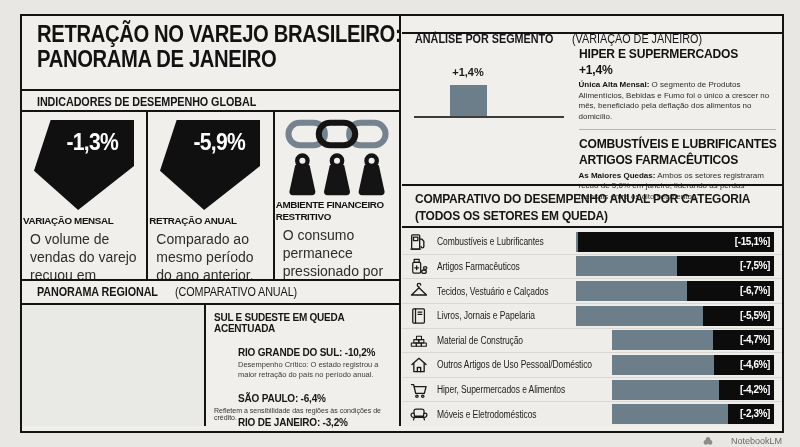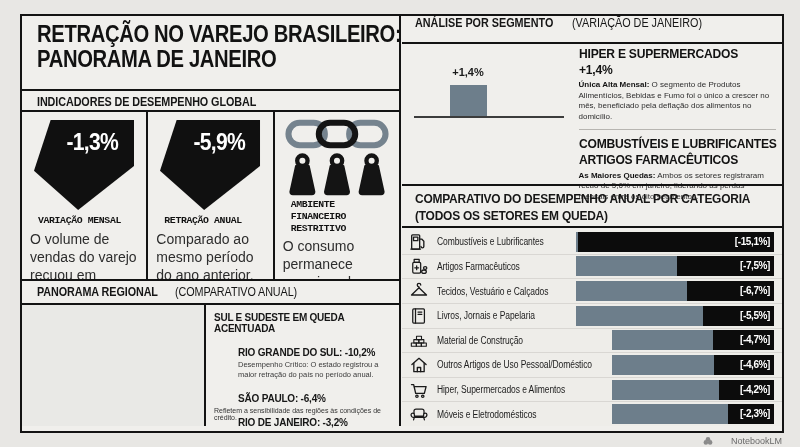--- a/index.html
+++ b/index.html
@@ -15,35 +15,35 @@
   .band{position:absolute;left:0;width:100%;border-top:2px solid #131313;border-bottom:2px solid #131313;box-sizing:border-box;font-size:12px;font-weight:bold;padding:4px 0 0 15px;letter-spacing:-0.1px;}
   .band .paren{font-weight:normal;}
   .band1{top:73px;height:23px;}
   .band2{top:263px;height:26px;}
   .indicators{position:absolute;top:96px;left:0;width:100%;height:167px;display:flex;}
   .ind-cell{flex:1;border-right:2px solid #131313;position:relative;overflow:hidden;}
   .ind-cell:last-child{border-right:none;}
   .arrow-wrap{position:relative;width:102px;height:92px;margin:7px auto 4px;}
   .arrow-svg{position:absolute;left:0;top:0;width:100%;height:100%;}
   .arrow-value{position:absolute;left:17%;width:83%;top:9px;text-align:center;font-size:24px;font-weight:bold;color:#fff;letter-spacing:-0.8px;transform:scaleX(0.88);transform-origin:50% 0;}
-  .ind-title{margin:2px 16px 0;font-size:9.8px;font-weight:bold;letter-spacing:-0.35px;line-height:1.2;color:#121212;font-family:Liberation Mono, monospace;}
+  .ind-title{margin:2px 1px 0;font-size:9.8px;font-weight:bold;letter-spacing:-0.35px;line-height:1.2;color:#121212;}
   .ind-desc{margin:3px 8px 16px;font-size:14px;line-height:1.29;color:#2d2d2d;}
   .chain-svg{display:block;margin:7px auto 3px;}
   .weights-svg{display:block;margin:0 auto 2px;}
   .regional-body{position:absolute;top:289px;bottom:0;left:0;width:100%;display:flex;}
   .map-cell{width:182px;flex:0 0 182px;background:#e9e9e6;border-right:2px solid #131313;}
   .regional-info{flex:1;position:relative;padding:7px 8px 0 8px;}
   .reg-headline{font-size:10px;font-weight:bold;letter-spacing:-0.25px;}
   .reg-item{margin-left:24px;}
   .reg-label{font-size:10px;font-weight:bold;margin-top:13px;letter-spacing:-0.2px;}
   .reg-note{font-size:7.5px;color:#3a3a3a;width:158px;line-height:1.3;margin-top:2px;}
   .reg-foot{position:absolute;left:8px;bottom:5px;font-size:7px;color:#333;}
   
   .col-right{position:absolute;left:379.5px;top:0;right:0;height:410px;}
-  .seg-band{height:28px;border-bottom:2px solid #131313;box-sizing:border-box;font-size:12px;font-weight:bold;padding:0 0 0 13px;}
+  .seg-band{height:14px;border-bottom:2px solid #131313;box-sizing:border-box;font-size:12px;font-weight:bold;padding:16px 0 0 13px;}
   .seg-band .paren{font-weight:normal;}
   .seg-body{position:absolute;top:25px;left:0;width:100%;height:143px;}
   .axis{position:absolute;left:12px;top:75px;width:150px;height:2px;background:#3c3c3c;}
   .seg-bar{position:absolute;background:#6d7e8b;}
   .bar-pos{left:48px;top:44px;width:37px;height:31px;}
   .bar-pos-label{position:absolute;left:34px;top:25px;width:65px;text-align:center;font-size:11px;font-weight:bold;color:#1a1a1a;}
   .bar-neg{left:113px;top:77px;width:34px;height:55px;}
   .bar-neg-label{position:absolute;left:0;right:0;bottom:2px;text-align:center;font-size:11px;font-weight:bold;color:#fff;letter-spacing:-0.3px;}
   .seg-text{position:absolute;left:177px;right:6px;top:5px;}
   .seg-title{font-size:13px;font-weight:bold;line-height:1.2;letter-spacing:-0.25px;color:#121212;}

